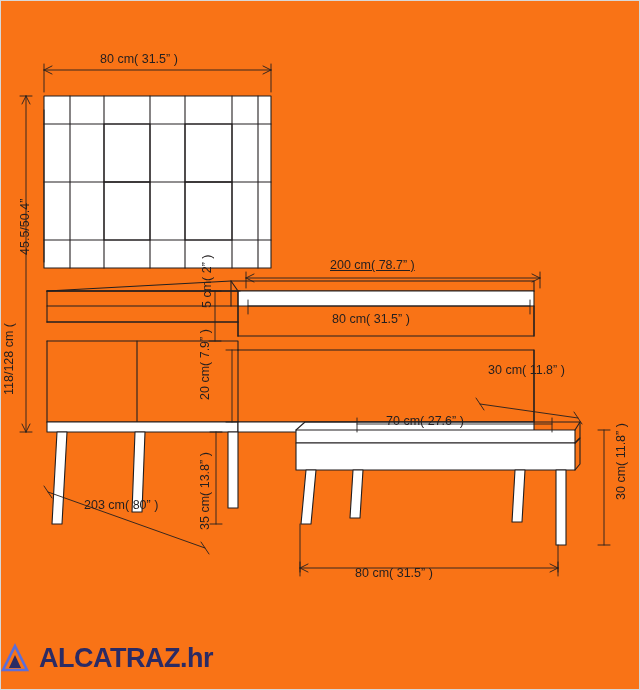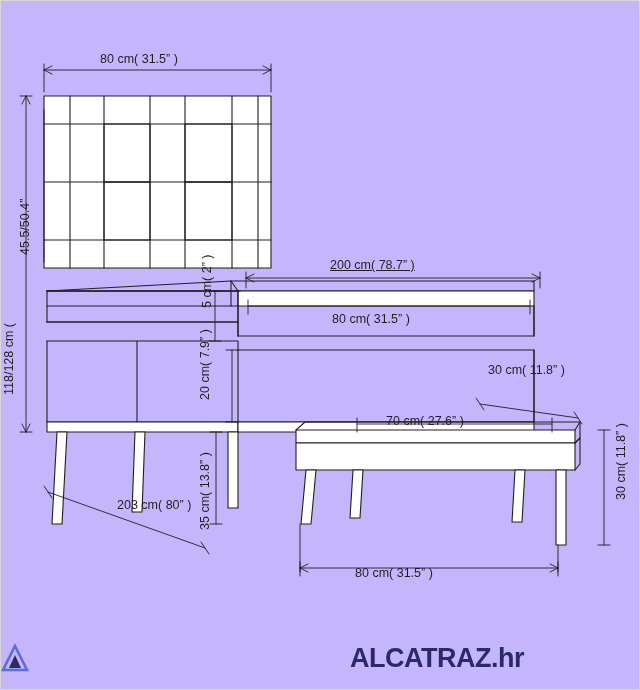--- a/index.html
+++ b/index.html
@@ -8,21 +8,21 @@
     background: #ffffff;
   }
   body {
     font-family: "Liberation Sans", sans-serif;
   }
   #page {
     position: relative;
     width: 640px;
     height: 690px;
     overflow: hidden;
-    background: #c4b5fd;
+    background: #f97316;
   }
   #frame {
     position: absolute;
     left: 0; top: 0;
     width: 640px; height: 690px;
     box-sizing: border-box;
     border: 1px solid #d8d8d8;
   }
   .dim {
     position: absolute;
@@ -35,21 +35,21 @@
     transform-origin: 0 0;
   }
   .brand {
     position: absolute;
     left: 0;
     top: 636px;
     width: 524px;
     height: 44px;
     display: flex;
     align-items: center;
-    justify-content: space-between;
+    justify-content: flex-start;
     gap: 9px;
   }
   .brand-text {
     font-size: 27px;
     font-weight: bold;
     color: #2b2b64;
     letter-spacing: -0.5px;
   }
   .brand-text .suffix { color: #2b2b64; }
   svg { display: block; }
@@ -217,21 +217,21 @@
   <div class="dim" style="left:330px; top:258px;text-decoration:underline;">200 cm( 78.7”  )</div>
 
   <div class="dim" style="left:332px; top:312px;">80 cm( 31.5”  )</div>
 
   <div class="dim vert" style="left:200px; top:308px; transform: rotate(-90deg);">5 cm( 2”  )</div>
 
   <div class="dim vert" style="left:198px; top:400px; transform: rotate(-90deg);">20 cm( 7.9”  )</div>
 
   <div class="dim" style="left:242px; top:366px;"></div>
 
-  <div class="dim" style="left:84px; top:498px;margin-left:33px;">203 cm( 80”  )</div>
+  <div class="dim" style="left:84px; top:498px;">203 cm( 80”  )</div>
 
   <div class="dim vert" style="left:198px; top:530px; transform: rotate(-90deg);">35 cm( 13.8”  )</div>
 
   <div class="dim" style="left:488px; top:363px;">30 cm( 11.8”  )</div>
 
   <div class="dim" style="left:386px; top:414px;">70 cm( 27.6”  )</div>
 
   <div class="dim vert" style="left:614px; top:500px; transform: rotate(-90deg);">30 cm( 11.8”  )</div>
 
   <div class="dim" style="left:355px; top:566px;">80 cm( 31.5”  )</div>

